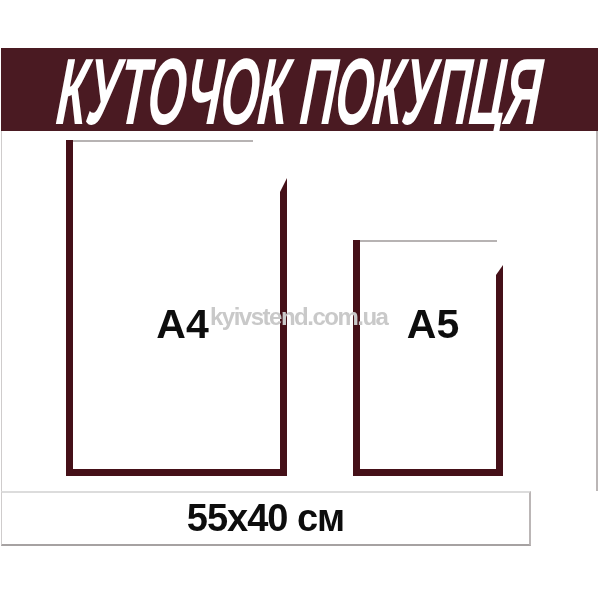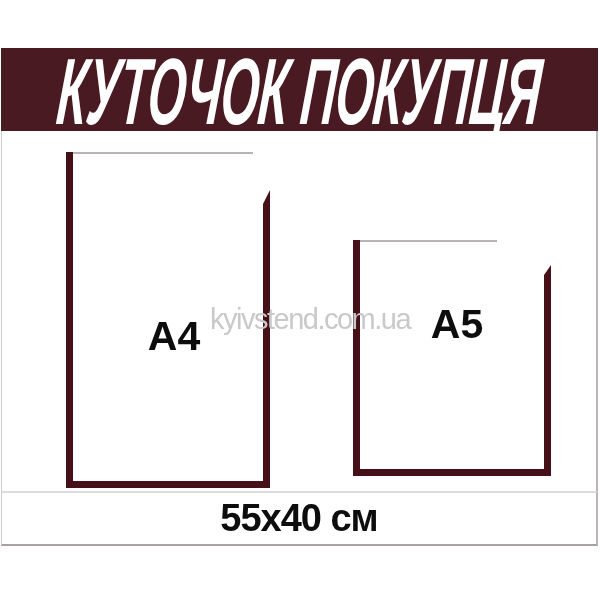--- a/index.html
+++ b/index.html
@@ -24,64 +24,64 @@
     transform-origin:50% 50%;
     margin-top:4px;
     letter-spacing:-1px;
   }
   .body-panel{
     left:1px;top:131px;width:597px;height:360px;
     box-sizing:border-box;background:#ffffff;
     border-left:1px solid #cfcccc;border-right:2px solid #bbb6b6;
   }
   .footer-strip{
-    left:1px;top:491px;width:597px;height:55px;
+    left:1px;top:491px;width:530px;height:55px;
     box-sizing:border-box;background:#ffffff;
     border-top:2px solid #dcdcdc;border-bottom:2px solid #a6a2a2;
     border-left:1px solid #cfcccc;border-right:2px solid #bbb6b6;
     display:flex;align-items:center;justify-content:center;
   }
   .size-label{
     font-weight:bold;color:#0d0d0d;font-size:38px;letter-spacing:-1px;
   }
 
   
   .pocket{position:absolute;}
   .pocket .bar{position:absolute;background:#451018;}
   .pocket .bar-left{left:0;top:0;bottom:0;width:7px;}
   .pocket .bar-bottom{left:0;right:0;bottom:0;height:7px;}
   .pocket .bar-right{right:0;bottom:0;width:7px;}
   .pocket .top-line{position:absolute;left:0;top:0;height:2px;background:#b7b3b3;}
 
-  .pocket-a4{left:66px;top:152px;width:204px;height:336px;}
+  .pocket-a4{left:66px;top:140px;width:221px;height:336px;}
   .pocket-a4 .bar-right{top:38px;clip-path:polygon(0 14px,100% 0,100% 100%,0 100%);}
   .pocket-a4 .top-line{width:187px;}
 
-  .pocket-a5{left:353px;top:240px;width:198px;height:236px;}
+  .pocket-a5{left:353px;top:240px;width:150px;height:236px;}
   .pocket-a5 .bar-right{top:25px;clip-path:polygon(0 10px,100% 0,100% 100%,0 100%);}
   .pocket-a5 .top-line{width:144px;}
 
   
   .fmt-label{
     position:absolute;left:0;right:0;text-align:center;
     font-weight:bold;color:#0d0d0d;font-size:41px;line-height:1;
     z-index:3;
   }
   .pocket-a4 .fmt-label{top:164px;padding-left:12px;}
   .pocket-a5 .fmt-label{top:64px;padding-left:10px;}
   .sub-label{
     position:absolute;left:0;right:0;text-align:center;
     font-weight:bold;color:#0d0d0d;font-size:27px;line-height:1;
     top:104px;padding-left:12px;z-index:3;
   }
 
   
   .watermark{
     left:210px;top:303px;z-index:2;
-    color:#c9c9c9;font-size:29px;font-weight:normal;
+    color:#c9c9c9;font-size:24px;font-weight:bold;
     letter-spacing:-1.5px;white-space:nowrap;
   }
 </style>
 </head>
 <body>
 
 <div class="abs band">
   <div class="band-title">КУТОЧОК ПОКУПЦЯ</div>
 </div>
 

